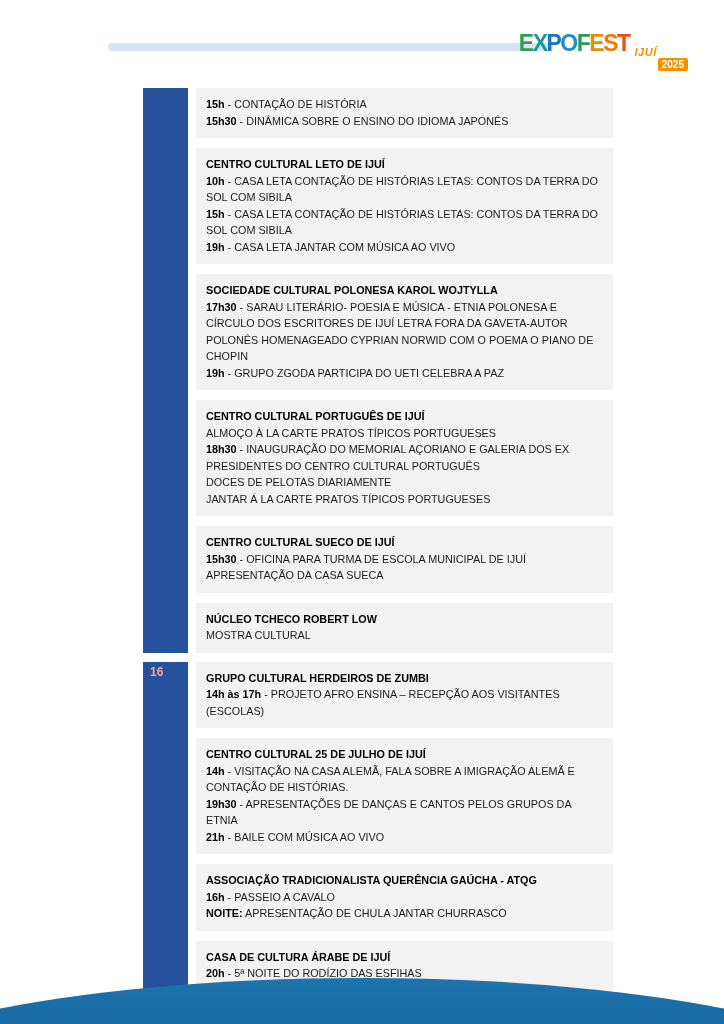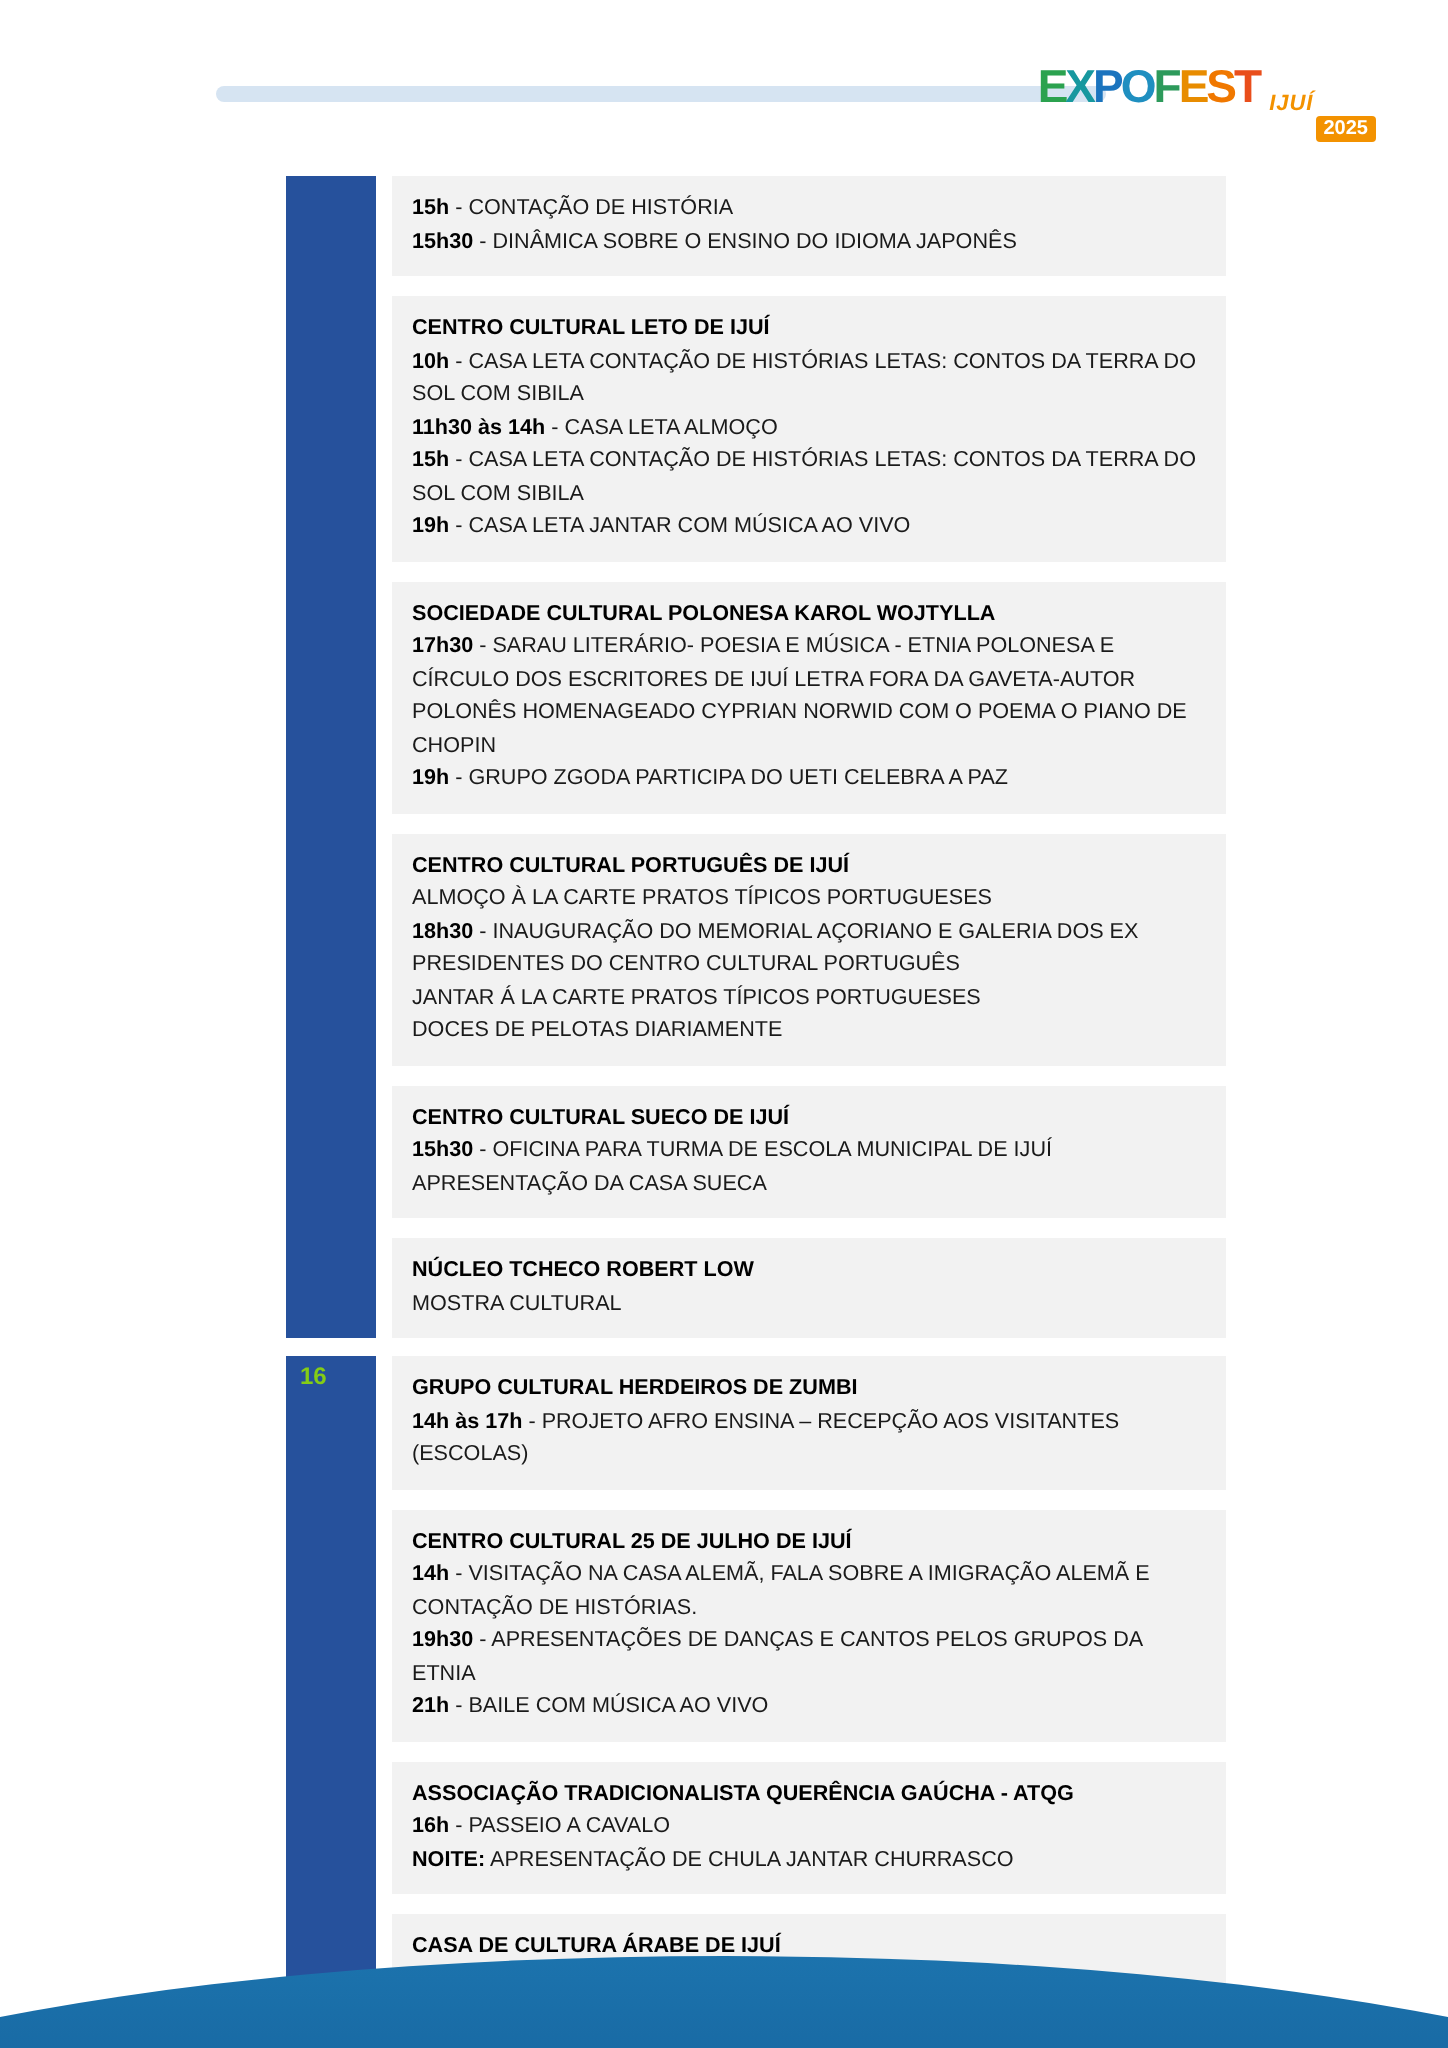--- a/index.html
+++ b/index.html
@@ -70,21 +70,21 @@
   }
   .day-group {
     display: flex;
     align-items: stretch;
     gap: 8px;
   }
   .day-bar {
     width: 45px;
     flex: 0 0 45px;
     background: #26519c;
-    color: #84cc16;
+    color: #fca5a5;
     font-size: 12px;
     font-weight: 700;
     padding: 3px 0 0 7px;
   }
   .day-sections {
     flex: 1;
     display: flex;
     flex-direction: column;
     gap: 10px;
   }
@@ -134,35 +134,34 @@
     <div class="day-group">
       <div class="day-bar"></div>
       <div class="day-sections">
         <div class="event-block">
           <div class="event-line"><b>15h</b> - CONTAÇÃO DE HISTÓRIA</div>
           <div class="event-line"><b>15h30</b> - DINÂMICA SOBRE O ENSINO DO IDIOMA JAPONÊS</div>
         </div>
         <div class="event-block">
           <div class="event-title">CENTRO CULTURAL LETO DE IJUÍ</div>
           <div class="event-line"><b>10h</b> - CASA LETA CONTAÇÃO DE HISTÓRIAS LETAS: CONTOS DA TERRA DO SOL COM SIBILA</div>
-          <div class="event-line"><b>11h30 às 14h</b> - CASA LETA ALMOÇO</div>
           <div class="event-line"><b>15h</b> - CASA LETA CONTAÇÃO DE HISTÓRIAS LETAS: CONTOS DA TERRA DO SOL COM SIBILA</div>
           <div class="event-line"><b>19h</b> - CASA LETA JANTAR COM MÚSICA AO VIVO</div>
         </div>
         <div class="event-block">
           <div class="event-title">SOCIEDADE CULTURAL POLONESA KAROL WOJTYLLA</div>
           <div class="event-line"><b>17h30</b> - SARAU LITERÁRIO- POESIA E MÚSICA - ETNIA POLONESA E CÍRCULO DOS ESCRITORES DE IJUÍ LETRA FORA DA GAVETA-AUTOR POLONÊS HOMENAGEADO CYPRIAN NORWID COM O POEMA O PIANO DE CHOPIN</div>
           <div class="event-line"><b>19h</b> - GRUPO ZGODA PARTICIPA DO UETI CELEBRA A PAZ</div>
         </div>
         <div class="event-block">
           <div class="event-title">CENTRO CULTURAL PORTUGUÊS DE IJUÍ</div>
           <div class="event-line">ALMOÇO À LA CARTE PRATOS TÍPICOS PORTUGUESES</div>
           <div class="event-line"><b>18h30</b> - INAUGURAÇÃO DO MEMORIAL AÇORIANO E GALERIA DOS EX PRESIDENTES DO CENTRO CULTURAL PORTUGUÊS</div>
+          <div class="event-line">DOCES DE PELOTAS DIARIAMENTE</div>
           <div class="event-line">JANTAR Á LA CARTE PRATOS TÍPICOS PORTUGUESES</div>
-          <div class="event-line">DOCES DE PELOTAS DIARIAMENTE</div>
         </div>
         <div class="event-block">
           <div class="event-title">CENTRO CULTURAL SUECO DE IJUÍ</div>
           <div class="event-line"><b>15h30</b> - OFICINA PARA TURMA DE ESCOLA MUNICIPAL DE IJUÍ</div>
           <div class="event-line">APRESENTAÇÃO DA CASA SUECA</div>
         </div>
         <div class="event-block">
           <div class="event-title">NÚCLEO TCHECO ROBERT LOW</div>
           <div class="event-line">MOSTRA CULTURAL</div>
         </div>

